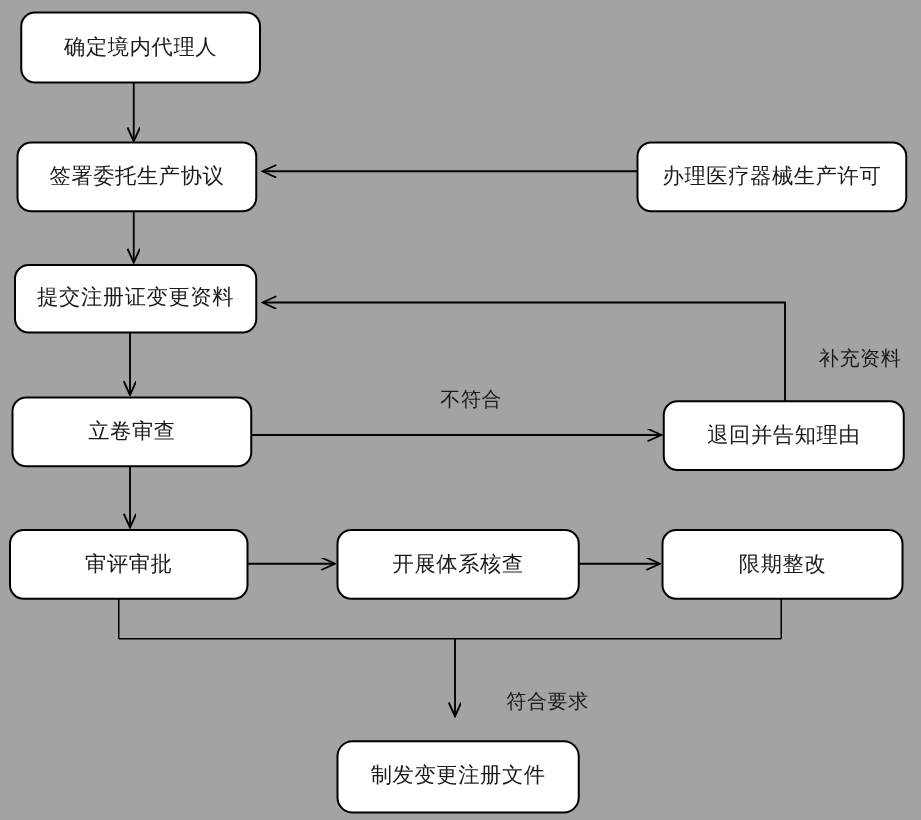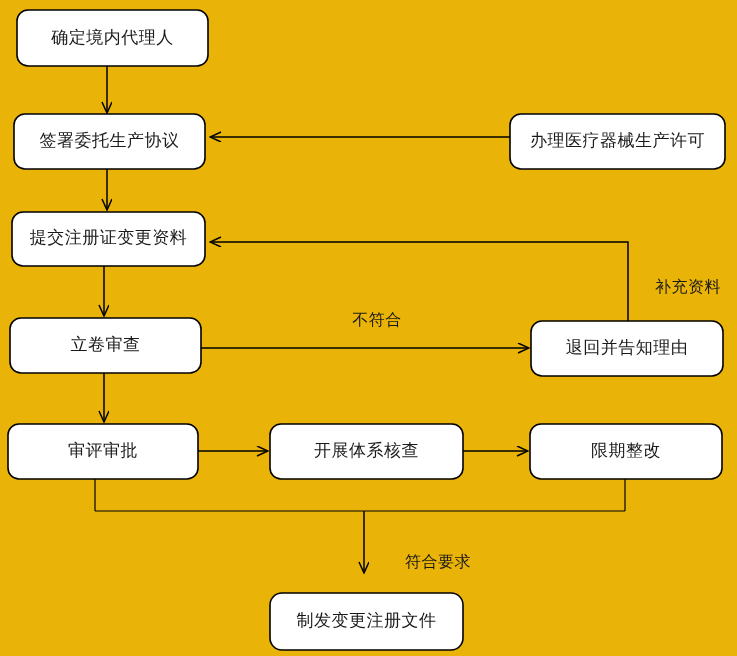--- a/index.html
+++ b/index.html
@@ -7,21 +7,21 @@
     padding: 0;
     background: #ffffff;
   }
   body {
     font-family: "Liberation Serif", "DejaVu Serif", serif;
   }
   #canvas {
     position: relative;
     width: 737px;
     height: 656px;
-    background: #eab308;
+    background: #a3a3a3;
     overflow: hidden;
   }
   #flow-svg {
     position: absolute;
     top: 0;
     left: 0;
     width: 737px;
     height: 656px;
   }
   .node-rect {

